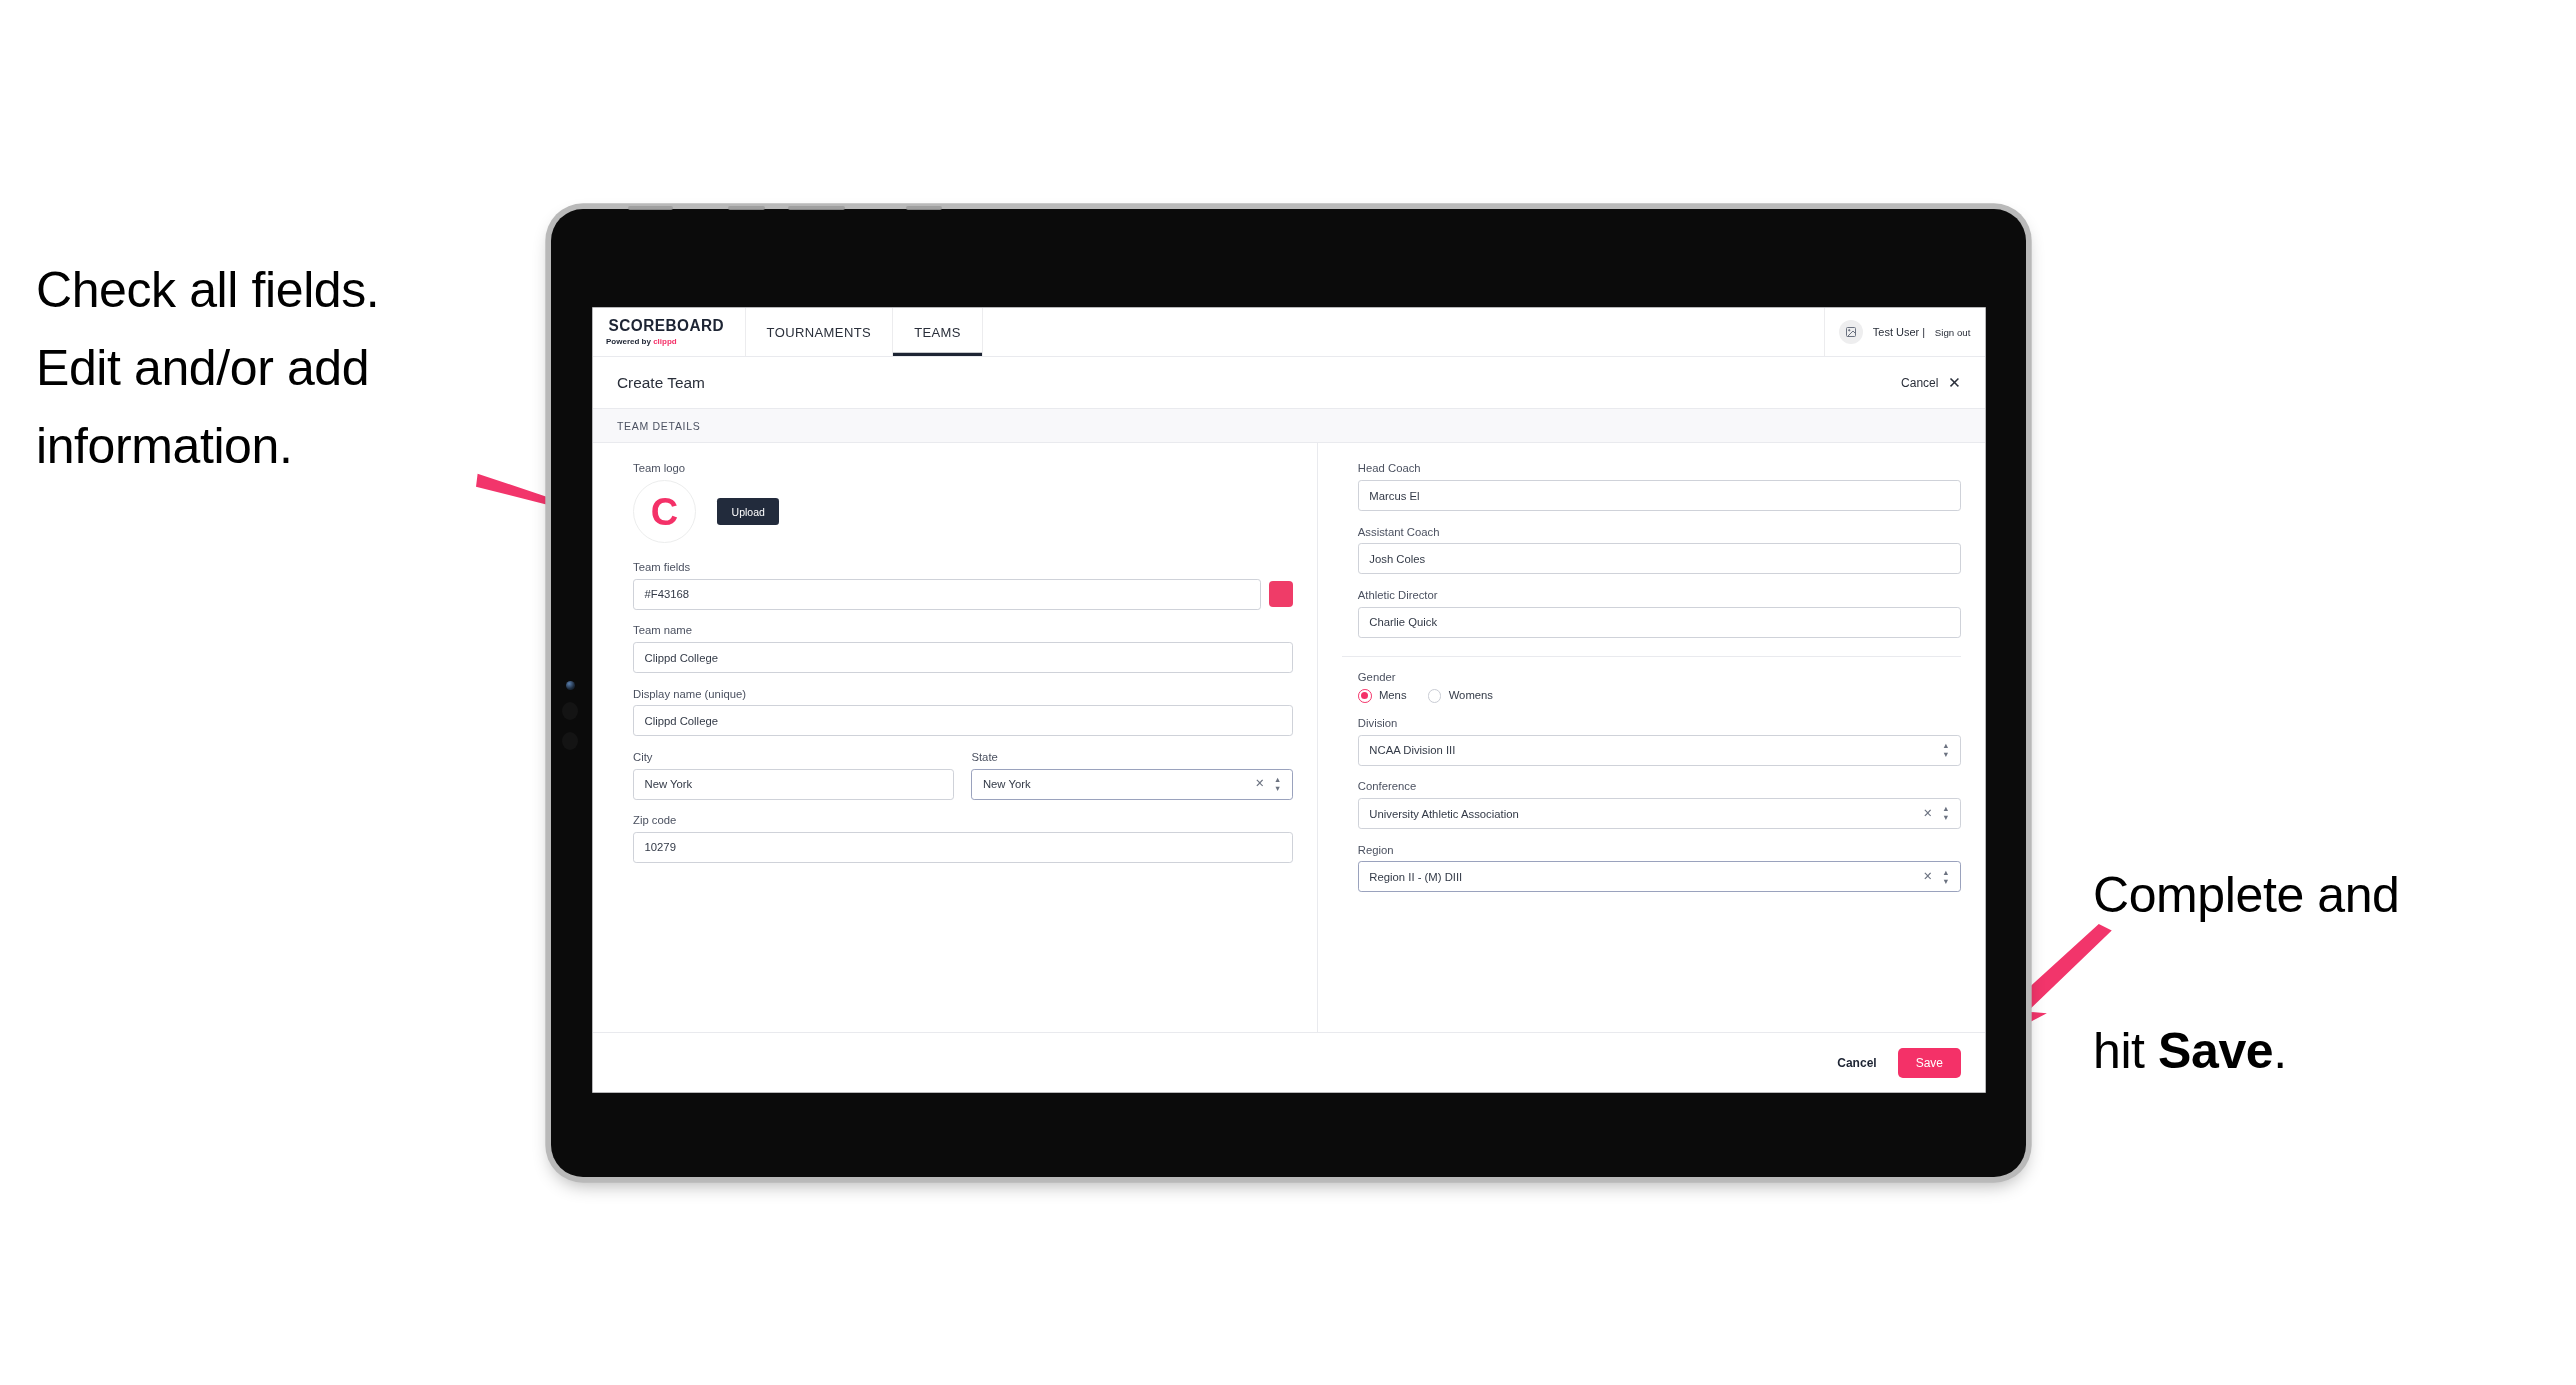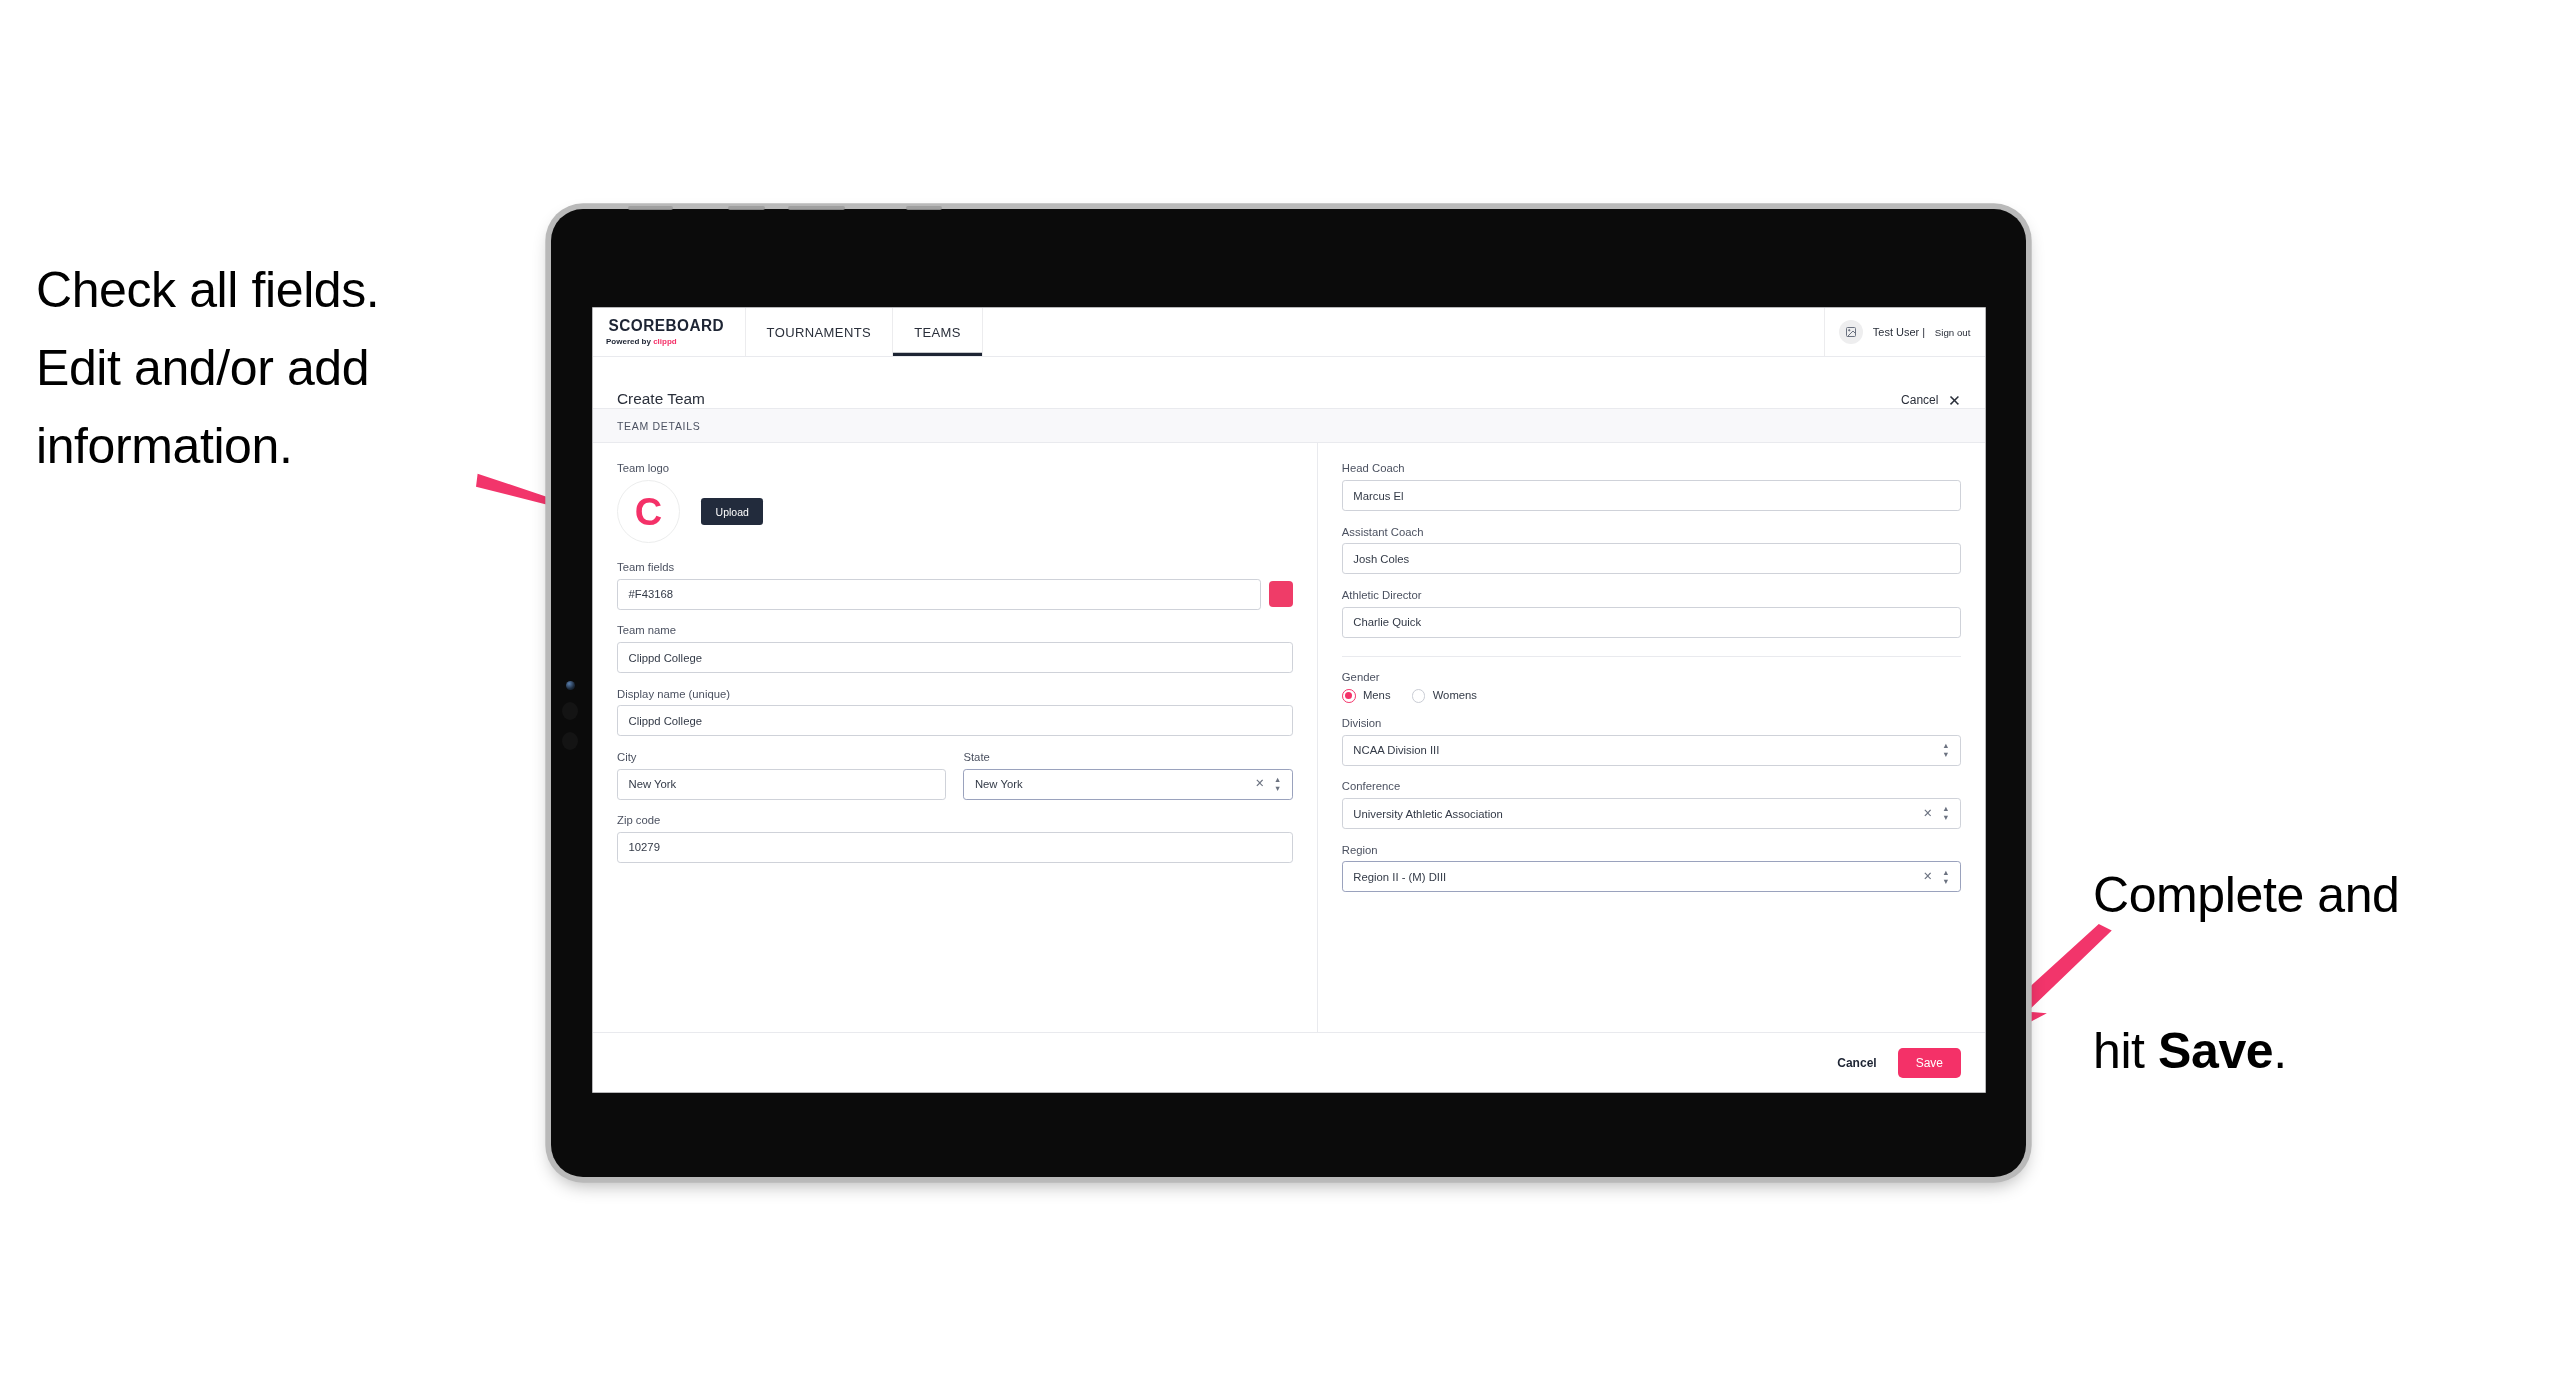--- a/index.html
+++ b/index.html
@@ -100,40 +100,40 @@
   }
   #username { font-size: 11px; color:#2a2f3a; }
   #signout { font-size: 9.7px; color:#2a2f3a; cursor:pointer; }
 
   
   #panel {
     position:absolute; left: 0; top: 49px; right: 0; bottom: 0;
     display:flex; flex-direction:column; background:#fff;
   }
   #panelhead {
-    height: 52px; display:flex; align-items:flex-end;
+    height: 52px; display:flex; align-items:center;
     padding: 0 24px; border-bottom: 0.8px solid #e9eaee;
   }
   #panelhead .ttl { font-size: 15.4px; color:#2a2f3a; }
   #panelhead .sp { flex:1; }
   #cancelx { display:flex; align-items:center; gap:9.7px; font-size:12px; color:#2a2f3a; cursor:pointer;}
   #cancelx .xm { font-size: 15.4px; line-height: 1; }
 
   #sectionbar {
     height: 34px; background:#f8f8fa; border-bottom: 0.8px solid #e9eaee;
     display:flex; align-items:center; padding: 0 24px;
     font-size: 10.5px; letter-spacing: 0.7px; color:#4b5160;
   }
 
   #body { flex:1; display:flex; background:#fff; min-height:0; }
   #colL, #colR { padding: 19.4px 24px 8px 24px; }
   #colL { width: 52%; }
   #colR { width: 48%; border-left: 0.8px solid #e9eaee; }
 
-  .fgroup { margin-bottom: 14.6px; }
+  .fgroup { margin-bottom: 14.6px; margin-left: 16px; }
   .flabel { font-size: 11.3px; color:#4b5160; margin-bottom: 5.7px; display:block; }
   .finput {
     height: 31px; border:0.8px solid #cfd2d9; border-radius: 3.2px;
     background:#fff; display:flex; align-items:center;
     padding: 0 10.5px; font-size: 11.3px; color:#333a47; width:100%;
   }
   .finput.focusborder { border-color:#9aa2bd; }
   .fselect { justify-content: space-between; }
   .selicons { display:flex; align-items:center; gap: 9.7px; color:#6b7280; }
   .sel-x { font-size: 11.3px; line-height:1; cursor:pointer; }

